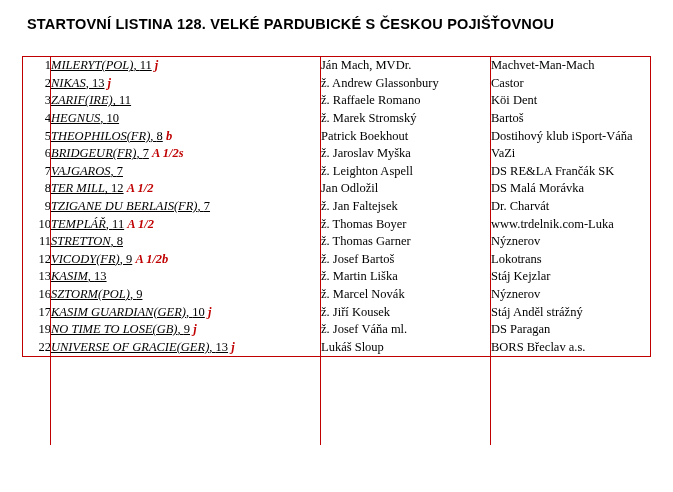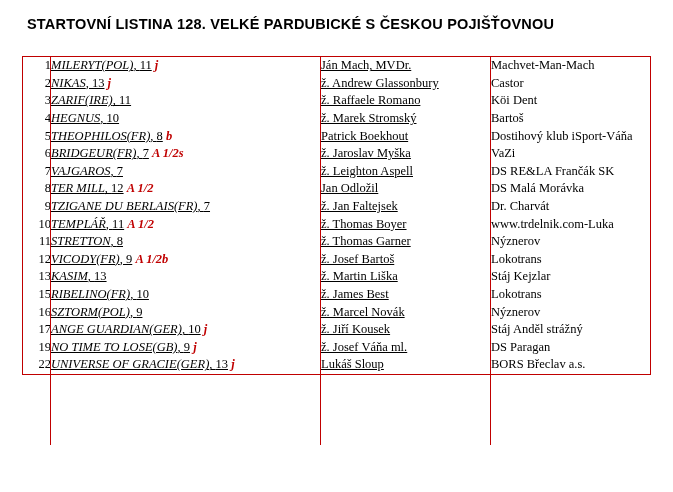--- a/index.html
+++ b/index.html
@@ -69,21 +69,20 @@
     white-space: nowrap;
     overflow: hidden;
   }
   td.owner {
     padding-left: 4px;
     color: #000000;
     white-space: nowrap;
     overflow: hidden;
   }
   .u {
-    text-decoration: underline;
   }
   .hname {
     text-decoration: underline;
     font-style: italic;
   }
   .wt {
     text-decoration: underline;
   }
   .mark {
     color: #c00000;
@@ -180,34 +179,28 @@
             <td class="jockey"><span class="u">ž. Josef Bartoš</span></td>
             <td class="owner">Lokotrans</td>
           </tr>
           <tr>
             <td class="num">13</td>
             <td class="horse"><span class="hname">KASIM</span><span class="wt">, </span><span class="wt">13</span></td>
             <td class="jockey"><span class="u">ž. Martin Liška</span></td>
             <td class="owner">Stáj Kejzlar</td>
           </tr>
           <tr>
-            <td class="num">15</td>
-            <td class="horse"><span class="hname">RIBELINO(FR)</span><span class="wt">, </span><span class="wt">10</span></td>
-            <td class="jockey"><span class="u">ž. James Best</span></td>
-            <td class="owner">Lokotrans</td>
-          </tr>
-          <tr>
             <td class="num">16</td>
             <td class="horse"><span class="hname">SZTORM(POL)</span><span class="wt">, </span><span class="wt">9</span></td>
             <td class="jockey"><span class="u">ž. Marcel Novák</span></td>
             <td class="owner">Nýznerov</td>
           </tr>
           <tr>
             <td class="num">17</td>
-            <td class="horse"><span class="hname">ANGE GUARDIAN(GER)</span><span class="wt">, </span><span class="wt">10</span><span>&nbsp;</span><span class="mark">j</span></td>
+            <td class="horse"><span class="hname">KASIM GUARDIAN(GER)</span><span class="wt">, </span><span class="wt">10</span><span>&nbsp;</span><span class="mark">j</span></td>
             <td class="jockey"><span class="u">ž. Jiří Kousek</span></td>
             <td class="owner">Stáj Anděl strážný</td>
           </tr>
           <tr>
             <td class="num">19</td>
             <td class="horse"><span class="hname">NO TIME TO LOSE(GB)</span><span class="wt">, </span><span class="wt">9</span><span>&nbsp;</span><span class="mark">j</span></td>
             <td class="jockey"><span class="u">ž. Josef Váňa ml.</span></td>
             <td class="owner">DS Paragan</td>
           </tr>
           <tr>

